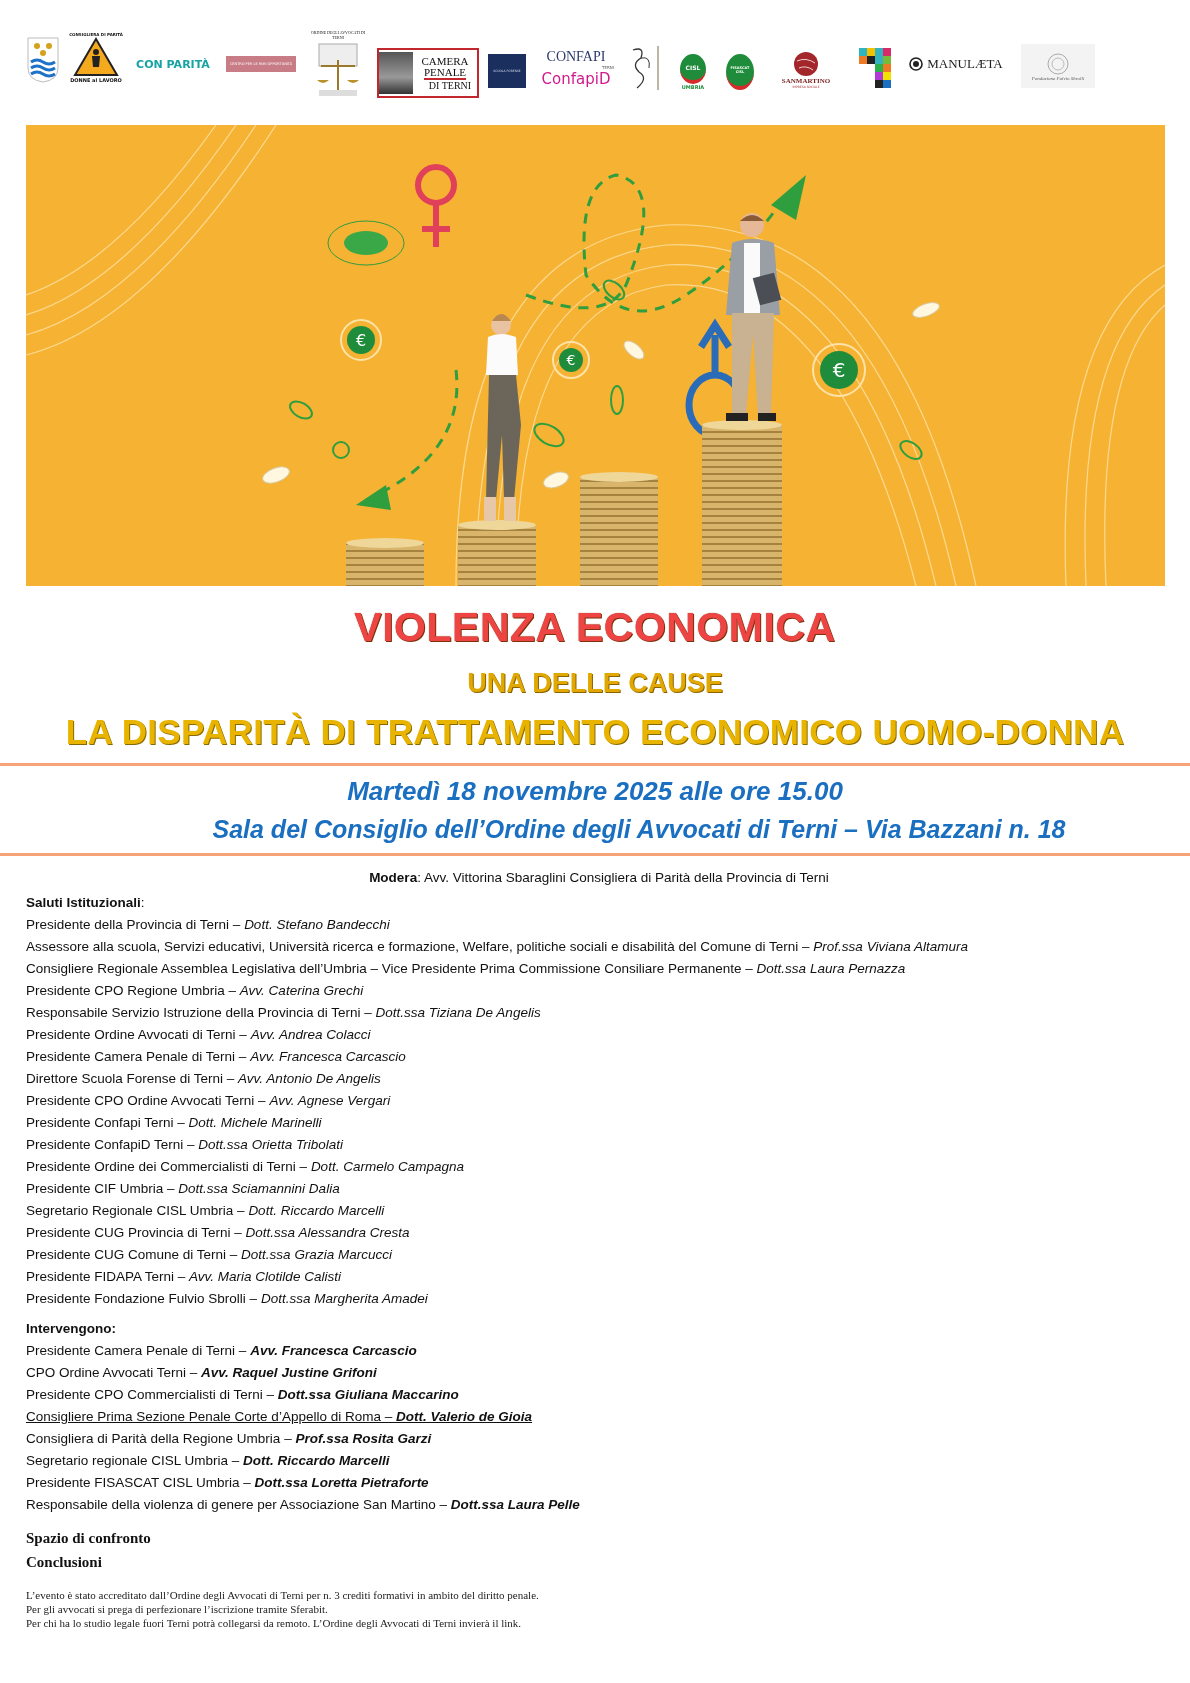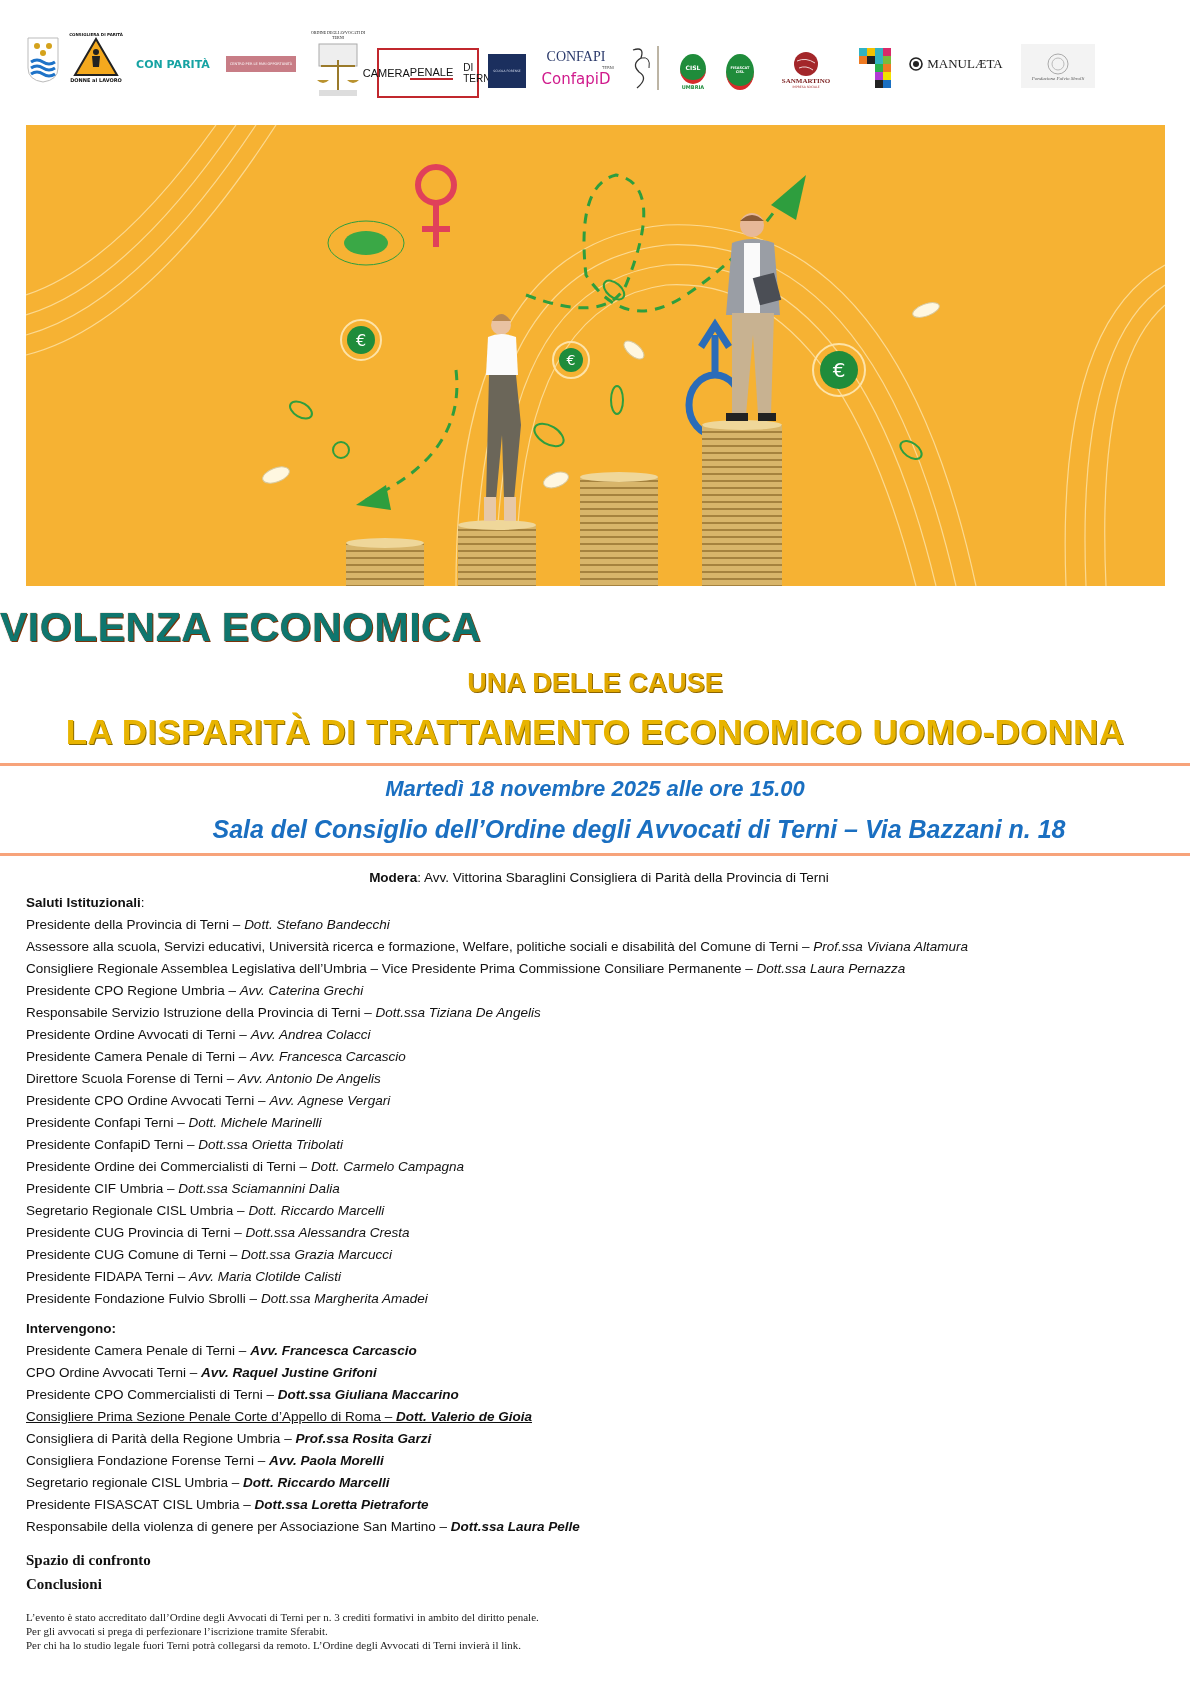--- a/index.html
+++ b/index.html
@@ -7,27 +7,27 @@
 
   
   .logos { position: absolute; top: 30px; left: 0; width: 1190px; height: 80px; }
   .logo { position: absolute; display: flex; align-items: center; justify-content: center; }
 
   
   .banner { position: absolute; left: 26px; top: 125px; width: 1139px; height: 461px; background: #f6b233; overflow: hidden; }
   .banner svg { position: absolute; left: 0; top: 0; }
 
   
-  .title-main { position: absolute; top: 604px; left: 0; width: 1190px; font-family: "Liberation Sans", sans-serif; font-size: 41px; font-weight: bold; letter-spacing: 0.5px; color: #0f766e; text-shadow: 1px 1px 0 #7a3208, 0 0 1px #7a3208; }
+  .title-main { position: absolute; top: 604px; left: 0; width: 1190px; text-align: center; font-family: "Liberation Sans", sans-serif; font-size: 41px; font-weight: bold; letter-spacing: 0.5px; color: #ef4444; text-shadow: 1px 1px 0 #7a3208, 0 0 1px #7a3208; }
   .title-sub { position: absolute; top: 668px; left: 0; width: 1190px; text-align: center; font-family: "Liberation Sans", sans-serif; font-size: 27px; font-weight: bold; color: #e0a800; text-shadow: 1px 1px 0 #8a6200; }
   .title-disp { position: absolute; top: 712px; left: 0; width: 1190px; text-align: center; font-family: "Liberation Sans", sans-serif; font-size: 35px; font-weight: bold; color: #e8b400; text-shadow: 1px 1px 0 #8a6a00; letter-spacing: 0.3px; }
   .rule { position: absolute; left: 0; width: 1190px; height: 3px; background: #f7a37a; }
   .rule.r1 { top: 763px; }
   .rule.r2 { top: 853px; }
-  .event-date { position: absolute; top: 776px; left: 0; width: 1190px; text-align: center; font-family: "Liberation Sans", sans-serif; font-style: italic; font-weight: bold; font-size: 22px; color: #1a6fc1; }
+  .event-date { position: absolute; top: 776px; left: 0; width: 1190px; text-align: center; font-family: "Liberation Sans", sans-serif; font-style: italic; font-weight: bold; font-size: 26px; color: #1a6fc1; }
   .event-place { position: absolute; top: 815px; left: 0; width: 1190px; text-align: center; font-family: "Liberation Sans", sans-serif; font-style: italic; font-weight: bold; font-size: 25px; color: #1a6fc1; margin-left: 44px; }
 
   
   .moderator { position: absolute; top: 870px; left: 4px; width: 1190px; text-align: center; font-family: "Liberation Sans", sans-serif; font-size: 13.5px; }
   .moderator b { font-weight: bold; }
   .program { position: absolute; left: 26px; top: 892px; width: 1140px; font-family: "Liberation Sans", sans-serif; font-size: 13.5px; line-height: 22px; }
   .program .head { font-weight: bold; }
   .program .head.gap { margin-top: 8px; }
   .program .line { white-space: nowrap; }
   .program .name { font-style: italic; }
@@ -79,21 +79,21 @@
       <line x1="25" y1="20" x2="25" y2="50" stroke="#9a7a2a" stroke-width="2"></line>
       <line x1="8" y1="26" x2="42" y2="26" stroke="#9a7a2a" stroke-width="2"></line>
       <path d="M4 40 Q10 46 16 40 Z" fill="#b9922e"></path>
         <path d="M34 40 Q40 46 46 40 Z" fill="#b9922e"></path>
       <rect x="6" y="50" width="38" height="6" fill="#ddd"></rect>
     </svg>
   </div>
 
   <div class="logo" style="left:377px;top:18px;width:98px;height:46px;border:2px solid #c1272d;">
     <div style="width:34px;height:42px;background:linear-gradient(#555,#999 60%,#333);"></div>
-    <div style="flex:1;display:flex;flex-direction:row;align-items:center;font-family:Liberation Sans, sans-serif;line-height:11px;">
+    <div style="flex:1;display:flex;flex-direction:column;align-items:center;font-family:Liberation Serif, serif;line-height:11px;">
       <span style="font-size:11px;">CAMERA</span>
       <span style="font-size:11px;border-bottom:2px solid #c1272d;">PENALE</span>
       <span style="font-size:10px;padding-left:10px;">DI TERNI</span>
     </div>
   </div>
 
   <div class="logo" style="left:488px;top:24px;width:38px;height:34px;background:#1b2f5e;">
     <span style="font-size:3px;color:#cfd7ea;">SCUOLA FORENSE</span>
   </div>
 
@@ -323,21 +323,20 @@
   </div>
 
   <div class="head gap">Intervengono:</div>
 
   <div id="interventi-list">
     <div class="line"><span>Presidente Camera Penale di Terni – </span><span class="name strong">Avv. Francesca Carcascio</span></div>
     <div class="line"><span>CPO Ordine Avvocati Terni – </span><span class="name strong">Avv. Raquel Justine Grifoni</span></div>
     <div class="line"><span>Presidente CPO Commercialisti di Terni – </span><span class="name strong">Dott.ssa Giuliana Maccarino</span></div>
     <div class="line underline"><span>Consigliere Prima Sezione Penale Corte d’Appello di Roma – </span><span class="name strong">Dott. Valerio de Gioia</span></div>
     <div class="line"><span>Consigliera di Parità della Regione Umbria – </span><span class="name strong">Prof.ssa Rosita Garzi</span></div>
-    <div class="line"><span>Consigliera Fondazione Forense Terni –  </span><span class="name strong">Avv. Paola Morelli</span></div>
     <div class="line"><span>Segretario regionale CISL Umbria – </span><span class="name strong">Dott. Riccardo Marcelli</span></div>
     <div class="line"><span>Presidente FISASCAT CISL Umbria – </span><span class="name strong">Dott.ssa Loretta Pietraforte</span></div>
     <div class="line"><span>Responsabile della violenza di genere per Associazione San Martino – </span><span class="name strong">Dott.ssa Laura Pelle</span></div>
   </div>
 
   <div class="closing first">Spazio di confronto</div>
   <div class="closing">Conclusioni</div>
 
   <div class="notes">
     <div>L’evento è stato accreditato dall’Ordine degli Avvocati di Terni per n. 3 crediti formativi in ambito del diritto penale.</div>

